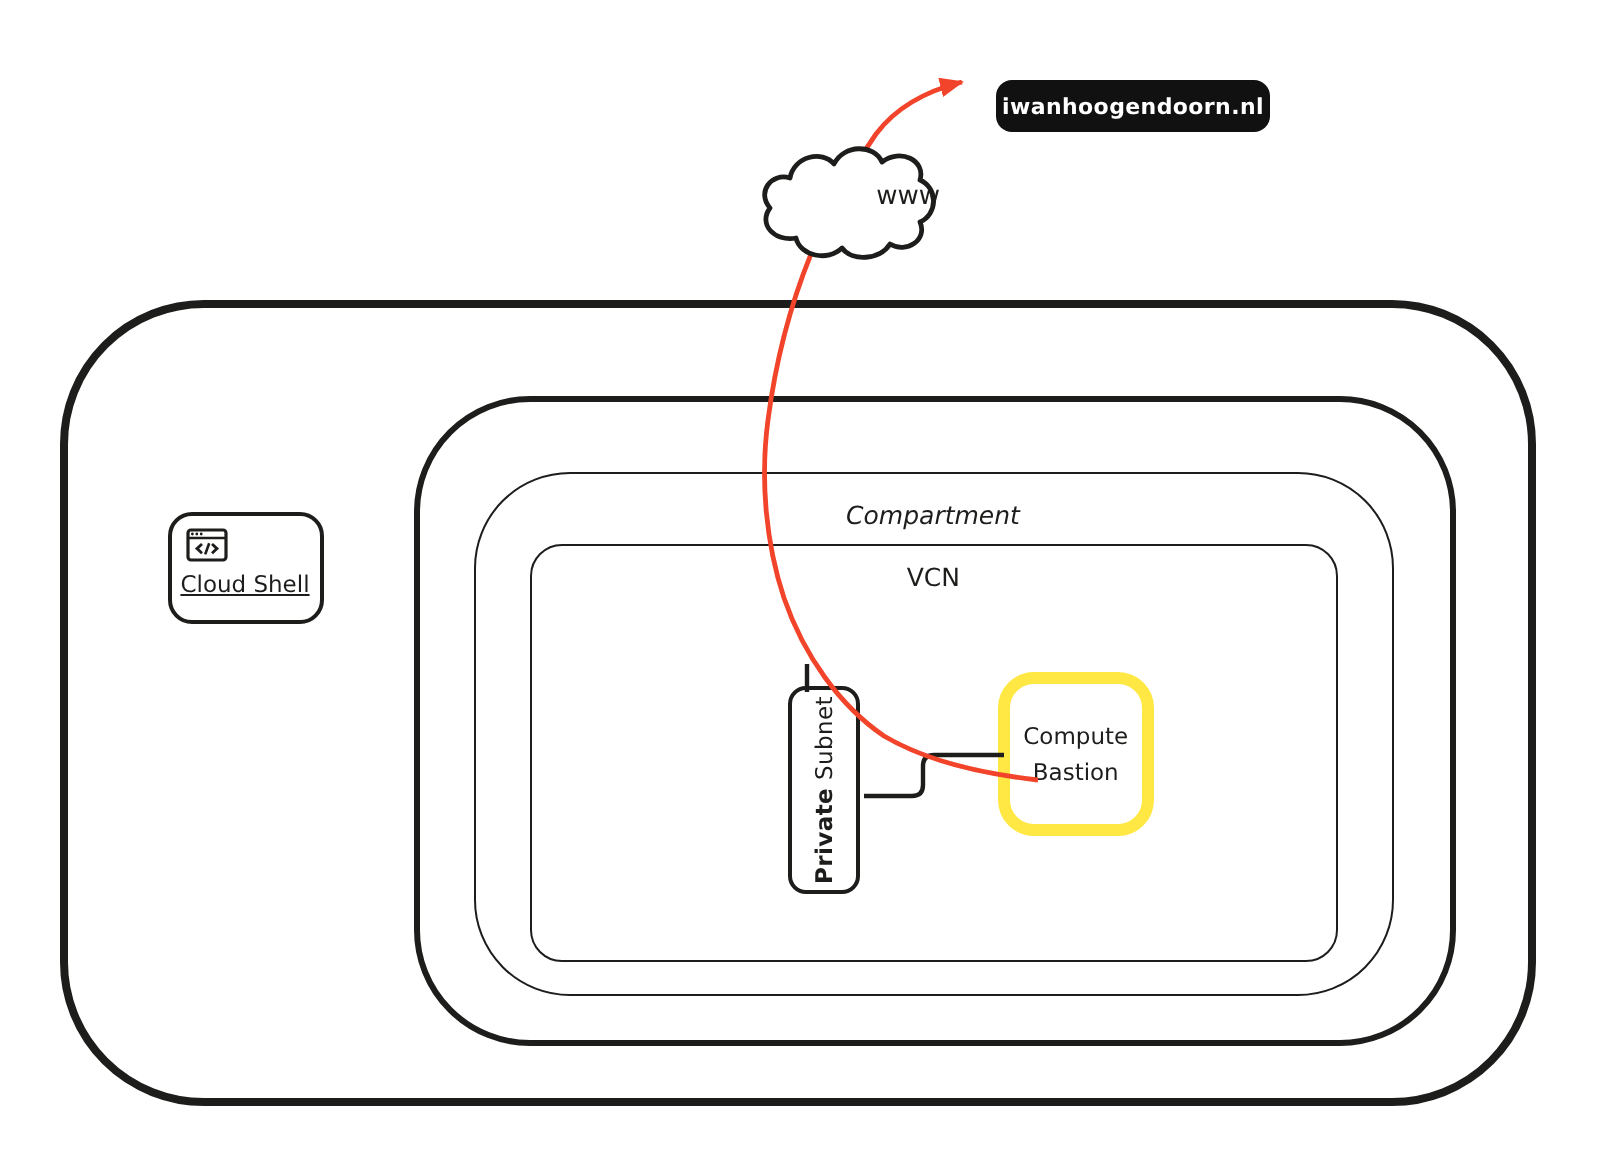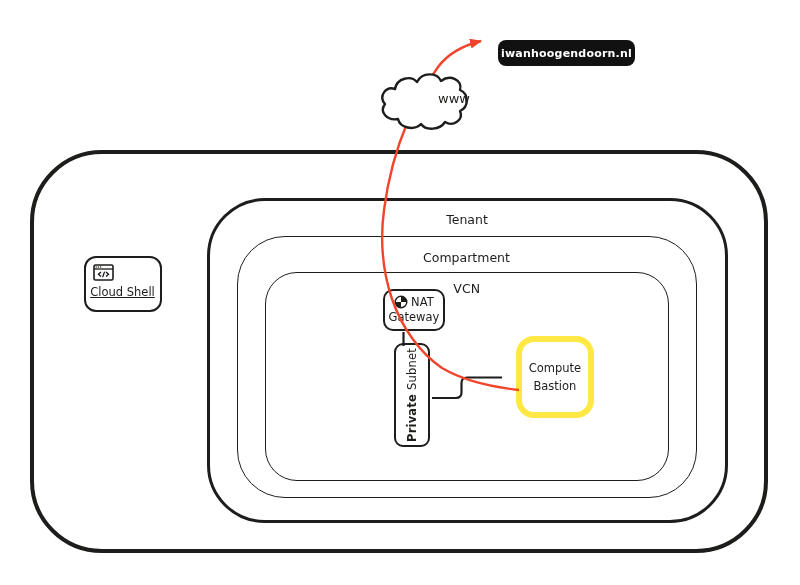--- a/index.html
+++ b/index.html
@@ -17,44 +17,44 @@
     font-family:"DejaVu Sans","Liberation Sans",sans-serif;
     color:var(--c-stroke);
   }
   .canvas *{box-sizing:border-box;}
   .abs{position:absolute;}
   
   .container-box{position:absolute;border-style:solid;border-color:var(--c-stroke);background:transparent;}
   .oci{left:30px;top:150px;width:738px;height:403px;border-width:4.5px;border-radius:72px;}
   .tenant{left:172.5px;top:43.5px;width:521px;height:325px;border-width:3px;border-radius:58px;}
   .compartment{left:27px;top:35px;width:460px;height:262px;border-width:1.8px;border-radius:48px;}
-  .vcn{left:27.2px;top:35.2px;width:404px;height:209px;border-width:1.8px;border-radius:32px;}
+  .vcn{left:27.2px;top:35.2px;width:404px;height:209px;border-width:1.8px;border-radius:16px;}
   .container-label{position:absolute;left:0;right:0;text-align:center;font-size:12.5px;line-height:14px;color:var(--c-stroke);}
   .oci-label{top:19.5px;font-size:13.5px;}
   .tenant-label{top:12px;}
-  .compartment-label{top:14px;}
+  .compartment-label{top:14px;font-style:italic;}
   .vcn-label{top:9px;}
   
   .node{position:absolute;border:2px solid var(--c-stroke);border-radius:12px;background:var(--c-background);font-size:11.5px;}
   .cloud-shell{left:49.5px;top:101.5px;width:78px;height:56px;}
   .bastion{left:49.5px;top:214.5px;width:78px;height:55px;}
   .node-icon{position:absolute;left:7px;top:6px;line-height:0;}
   .node-caption{position:absolute;left:0;right:0;top:27px;text-align:center;text-decoration:underline;}
   .identity-domain{left:27.2px;top:34.2px;width:80px;height:140px;border-width:2.5px;border-radius:24px;
     display:flex;flex-direction:column;align-items:center;justify-content:center;line-height:19px;}
   .nat-gateway{left:117.2px;top:16.2px;width:62px;height:42px;border-radius:10px;line-height:15px;}
   .nat-line1{display:flex;align-items:center;justify-content:center;gap:3px;margin-top:4px;}
   .nat-line1 .icon{line-height:0;}
   .nat-line2{text-align:center;}
   .private-subnet{left:128.2px;top:70.2px;width:36px;height:104px;border-width:2.5px;border-radius:9px;
     display:flex;align-items:center;justify-content:center;}
   .subnet-text{transform:rotate(-90deg);white-space:nowrap;font-size:11.5px;letter-spacing:.2px;}
   .subnet-text .w1{font-weight:bold;margin-right:4px;}
   .compute-instance{left:233.2px;top:63.2px;width:78px;height:82px;border:6px solid var(--c-highlight_yellow);
-    border-radius:18px;display:flex;flex-direction:column;align-items:center;justify-content:center;line-height:18px;margin-left:17px;}
+    border-radius:18px;display:flex;flex-direction:column;align-items:center;justify-content:center;line-height:18px;}
   
   .overlay{position:absolute;left:0;top:0;width:800px;height:585px;pointer-events:none;}
   .dark-line{stroke:var(--c-stroke);stroke-width:2.2;fill:none;}
   .red-line{stroke:var(--c-flow_red);stroke-width:2.4;fill:none;}
   .red-fill{fill:var(--c-flow_red);}
   .cloud-shape{stroke:var(--c-stroke);stroke-width:2.4;fill:var(--c-background);stroke-linejoin:round;}
   .icon-stroke{stroke:var(--c-stroke);fill:none;}
   .icon-fill{fill:var(--c-stroke);stroke:none;}
   
   .www-label{left:378px;top:91px;width:92px;text-align:right;font-weight:normal;font-size:13px;color:var(--c-stroke);}
@@ -79,42 +79,28 @@
           <polyline points="8,8 5.5,10.3 8,12.6" class="icon-stroke" stroke-width="1.4"></polyline>
           <polyline points="13,8 15.5,10.3 13,12.6" class="icon-stroke" stroke-width="1.4"></polyline>
           <line x1="11.6" y1="7.6" x2="9.6" y2="13.2" class="icon-stroke" stroke-width="1.3"></line>
         </svg>
       </span>
       <div class="node-caption">Cloud Shell</div>
     </div>
 
 
     <div class="container-box tenant">
-      <div class="container-label tenant-label">Tenant</div>
 
       <div class="container-box compartment">
         <div class="container-label compartment-label">Compartment</div>
 
         <div class="container-box vcn">
           <div class="container-label vcn-label">VCN</div>
 
 
-          <div class="node nat-gateway">
-            <div class="nat-line1">
-              <span class="icon">
-                <svg width="14" height="14" viewBox="0 0 14 14">
-                  <circle cx="7" cy="7" r="5.8" class="icon-stroke" stroke-width="1.4"></circle>
-                  <path d="M7 1.2 A5.8 5.8 0 0 1 12.8 7 L7 7 Z" class="icon-fill"></path>
-                  <path d="M7 12.8 A5.8 5.8 0 0 1 1.2 7 L7 7 Z" class="icon-fill"></path>
-                </svg>
-              </span>
-              <span>NAT</span>
-            </div>
-            <div class="nat-line2">Gateway</div>
-          </div>
 
           <div class="node private-subnet">
             <span class="subnet-text"><span class="w1">Private</span><span class="w2">Subnet</span></span>
           </div>
 
           <div class="node compute-instance">
             <span>Compute</span>
             <span>Bastion</span>
           </div>
 

